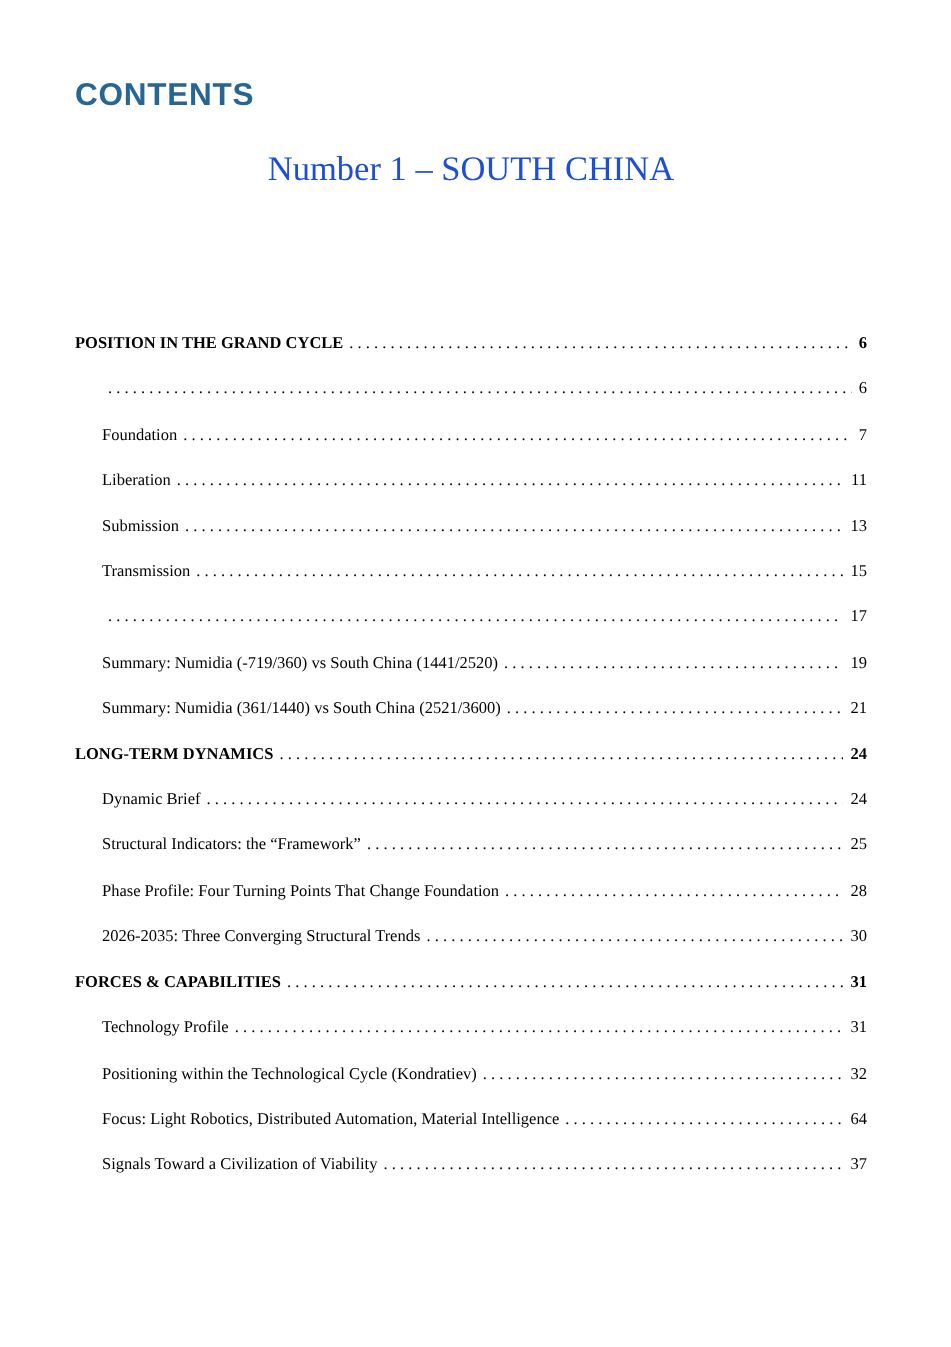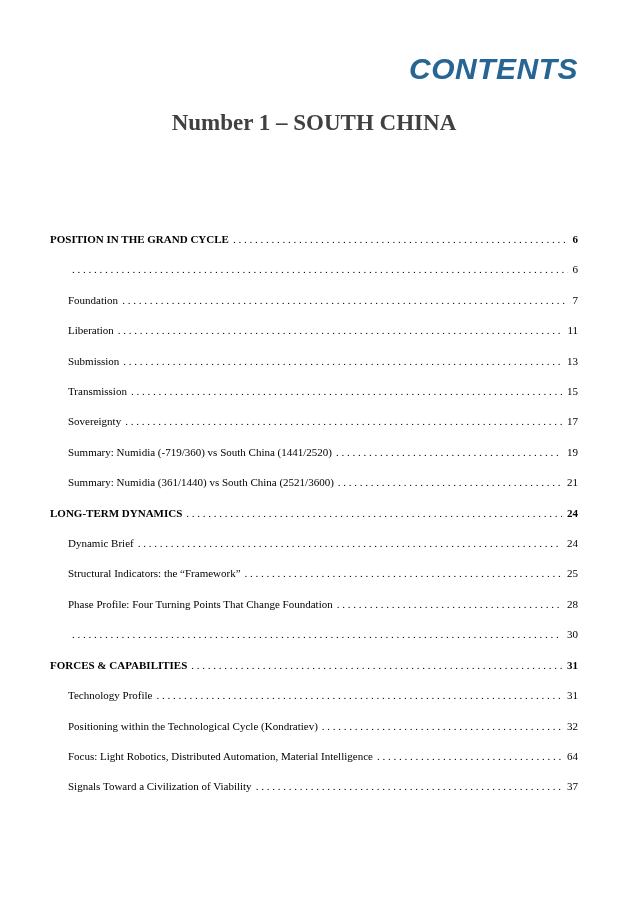--- a/index.html
+++ b/index.html
@@ -14,35 +14,34 @@
     font-family: "Liberation Serif", serif;
     color: #000000;
   }
   .page {
     box-sizing: border-box;
     width: 634px;
     height: 898px;
     padding: 52px 56px 0 50px;
   }
   .contents-title {
-    text-align: right;
+    text-align: left;
     font-family: "Liberation Sans", sans-serif;
     font-weight: 700;
-    font-size: 30px;
+    font-size: 21px;
     letter-spacing: 0.5px;
     color: #266594; 
     margin: 0 0 24px 0;
-    font-style: italic;
   }
   .doc-subtitle {
     text-align: center;
     font-family: "Liberation Serif", serif;
-    font-weight: 700;
+    font-weight: 400;
     font-size: 23px;
-    color: #404040;
+    color: #1d4ed8;
     margin: 0 0 0 0;
   }
   .toc {
     margin-top: 88px;
   }
   .toc-line {
     display: flex;
     align-items: baseline;
     font-size: 11px;
     line-height: 30.4px;
@@ -114,21 +113,20 @@
     <span class="toc-page">13</span>
   </div>
 
   <div class="toc-line level-2">
     <span class="toc-label">Transmission</span>
     <span class="leader"></span>
     <span class="toc-page">15</span>
   </div>
 
   <div class="toc-line level-2">
-    <span class="toc-label">Sovereignty</span>
     <span class="leader"></span>
     <span class="toc-page">17</span>
   </div>
 
   <div class="toc-line level-2">
     <span class="toc-label">Summary: Numidia (-719/360) vs South China (1441/2520)</span>
     <span class="leader"></span>
     <span class="toc-page">19</span>
   </div>
 
@@ -156,20 +154,21 @@
     <span class="toc-page">25</span>
   </div>
 
   <div class="toc-line level-2">
     <span class="toc-label">Phase Profile: Four Turning Points That Change Foundation</span>
     <span class="leader"></span>
     <span class="toc-page">28</span>
   </div>
 
   <div class="toc-line level-2">
+    <span class="toc-label">2026-2035: Three Converging Structural Trends</span>
     <span class="leader"></span>
     <span class="toc-page">30</span>
   </div>
 
   <div class="toc-line level-1">
     <span class="toc-label">FORCES &amp; CAPABILITIES</span>
     <span class="leader"></span>
     <span class="toc-page">31</span>
   </div>
 

